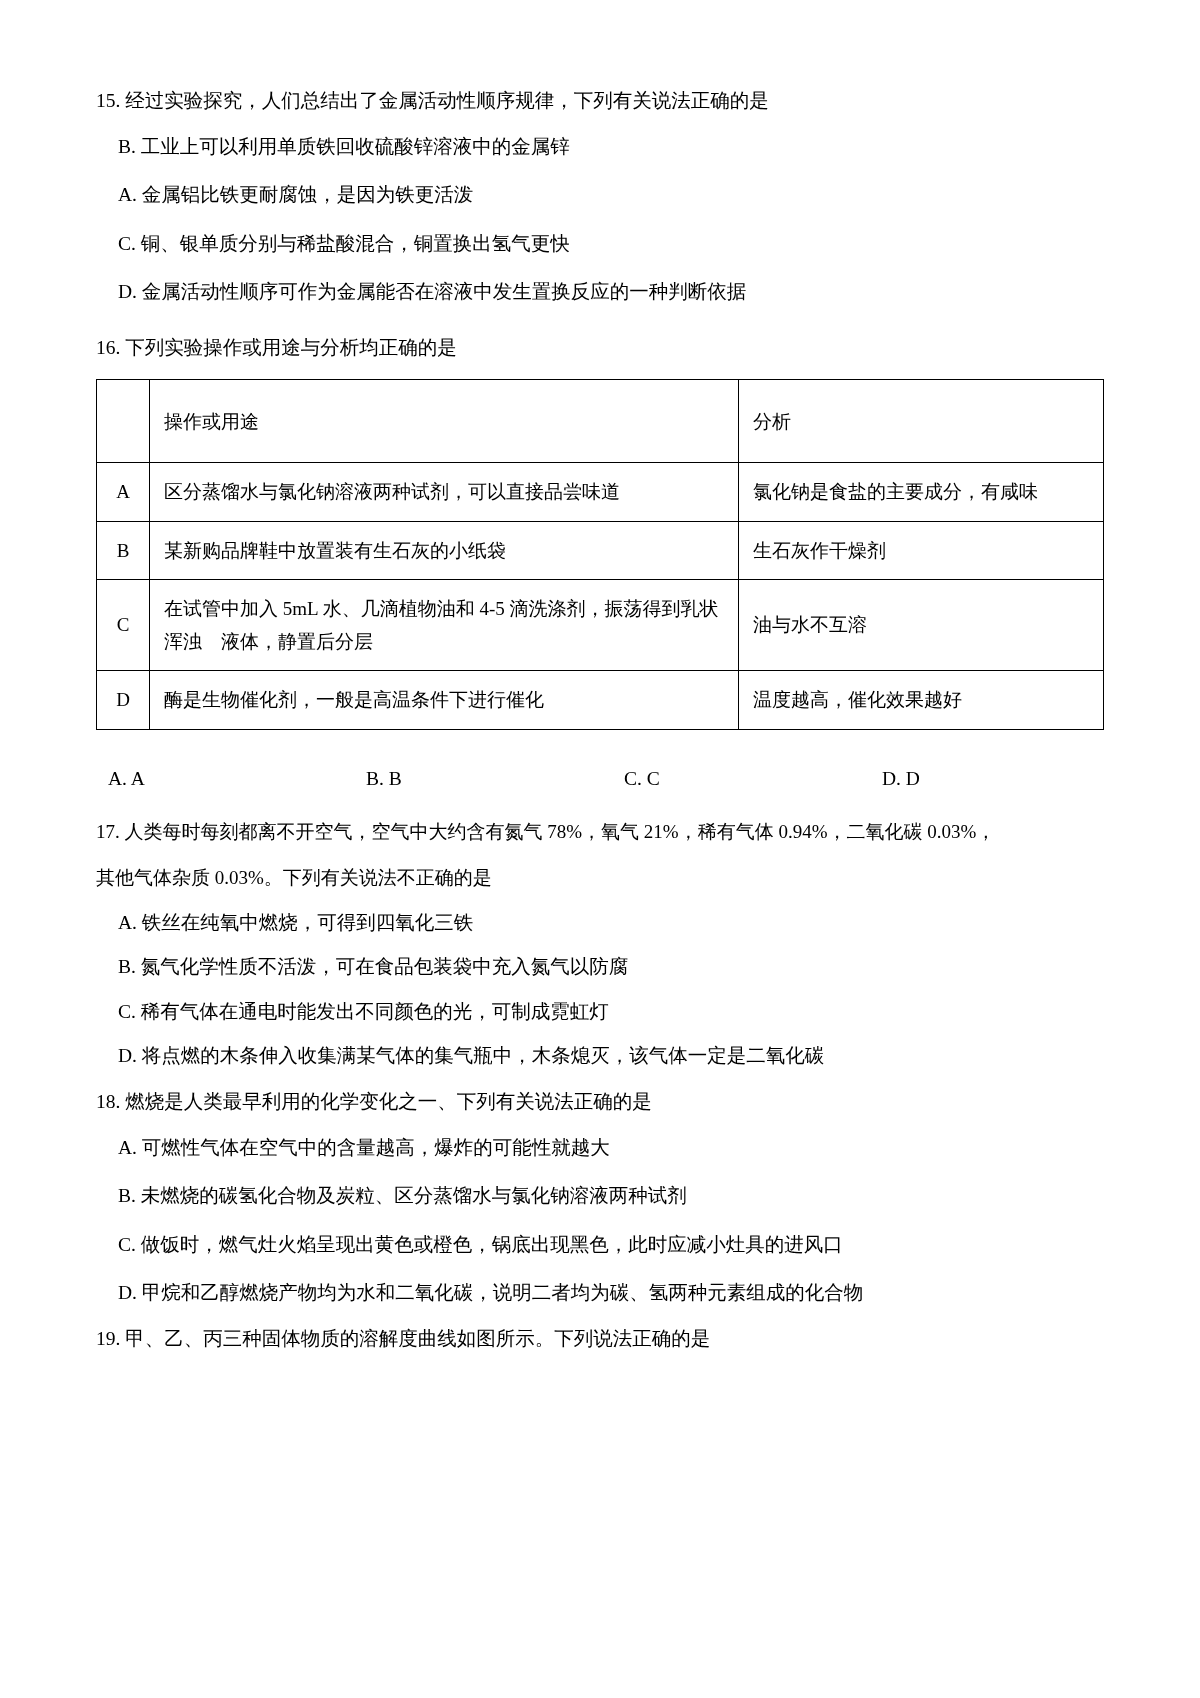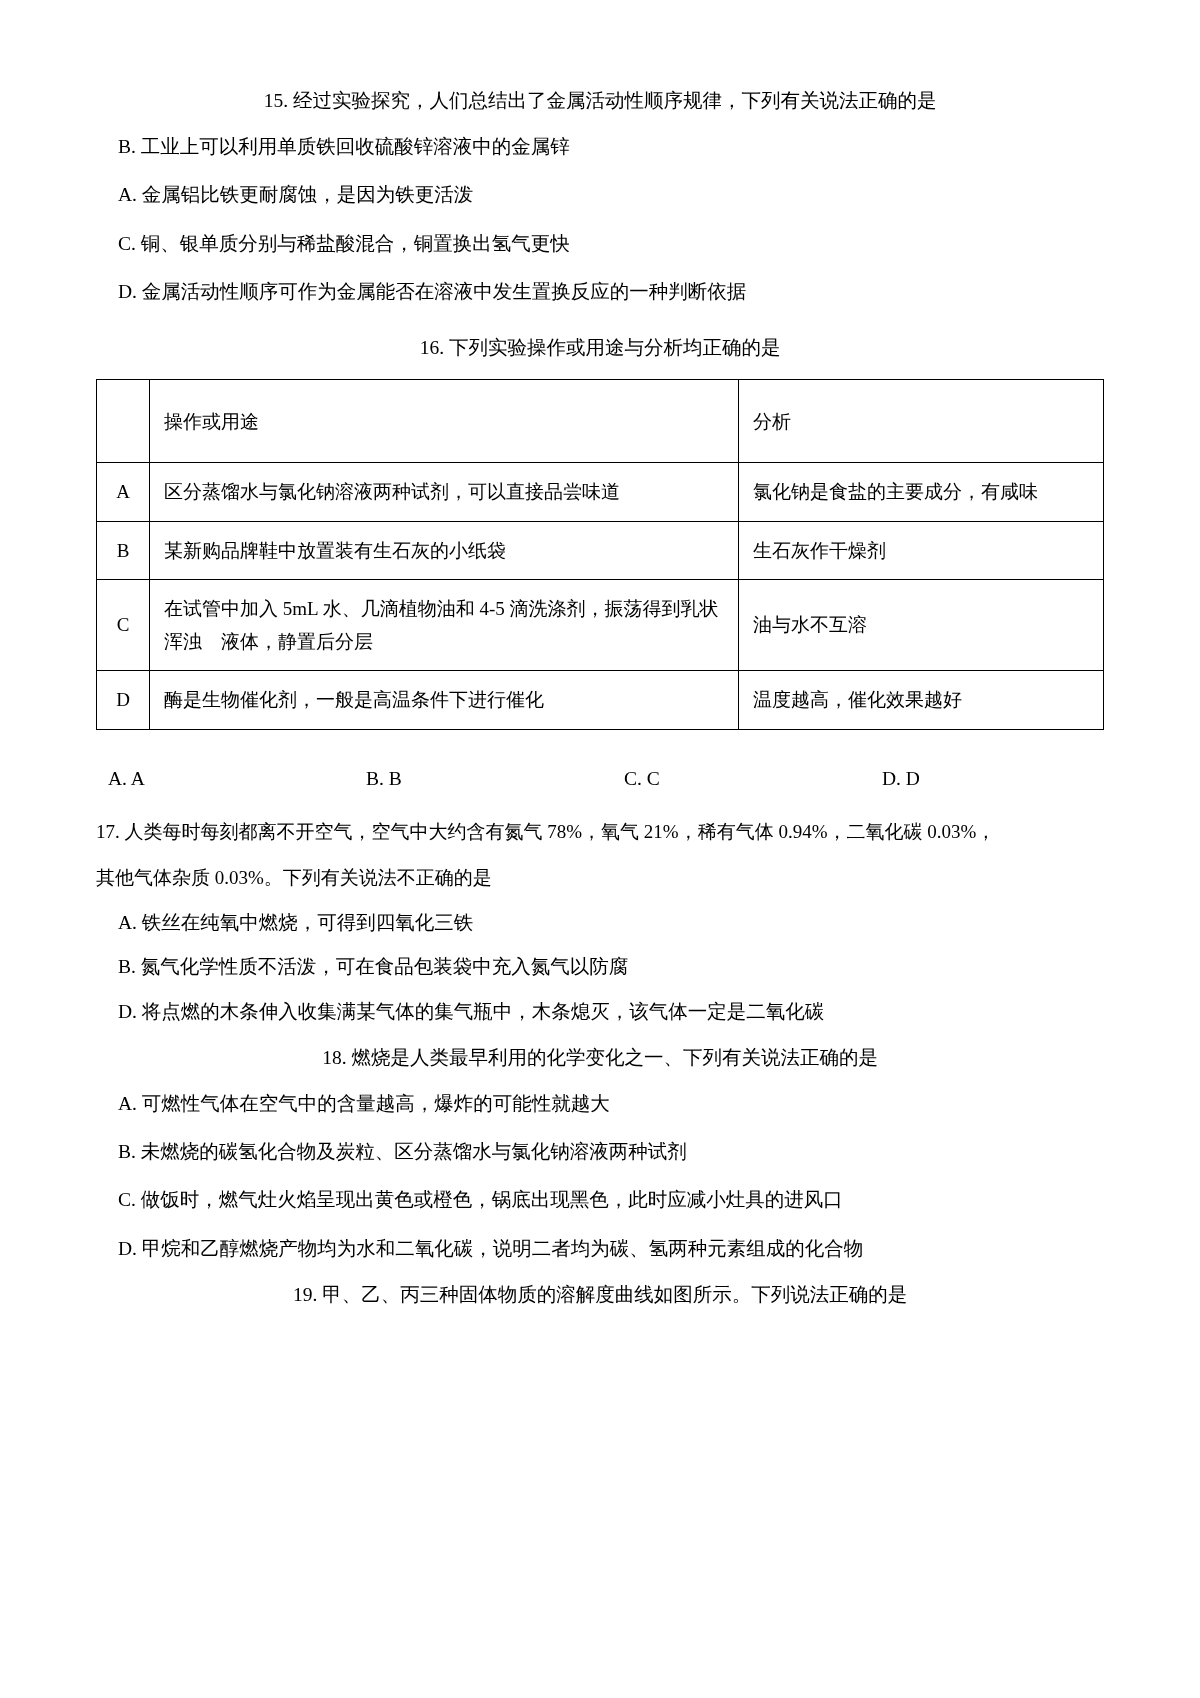--- a/index.html
+++ b/index.html
@@ -21,21 +21,20 @@
     padding: 86px 96px 40px 96px;
   }
   .q {
     margin: 0 0 0 0;
   }
   .q-stem {
     font-size: 19.5px;
     line-height: 1.55;
     margin-bottom: 16px;
     white-space: pre-wrap;
-    text-align: center;
   }
   .opt {
     font-size: 19.5px;
     line-height: 1.55;
     margin: 0 0 18px 0;
     padding-left: 22px;
     white-space: pre-wrap;
   }
   .opt:last-child {
     margin-bottom: 0;
@@ -150,20 +149,21 @@
     </div>
   </div>
 
   <div class="block-gap-md"></div>
 
   <div class="q">
     <div class="para">17. 人类每时每刻都离不开空气，空气中大约含有氮气 78%，氧气 21%，稀有气体 0.94%，二氧化碳 0.03%，</div>
     <div class="para">其他气体杂质 0.03%。下列有关说法不正确的是</div>
     <div class="opt tight-opt">A. 铁丝在纯氧中燃烧，可得到四氧化三铁</div>
     <div class="opt tight-opt">B. 氮气化学性质不活泼，可在食品包装袋中充入氮气以防腐</div>
+    <div class="opt tight-opt">C. 稀有气体在通电时能发出不同颜色的光，可制成霓虹灯</div>
     <div class="opt tight-opt">D. 将点燃的木条伸入收集满某气体的集气瓶中，木条熄灭，该气体一定是二氧化碳</div>
   </div>
 
   <div class="block-gap-sm"></div>
 
   <div class="q">
     <div class="q-stem">18. 燃烧是人类最早利用的化学变化之一、下列有关说法正确的是</div>
     <div class="opt">A. 可燃性气体在空气中的含量越高，爆炸的可能性就越大</div>
     <div class="opt">B. 未燃烧的碳氢化合物及炭粒、区分蒸馏水与氯化钠溶液两种试剂</div>
     <div class="opt">C. 做饭时，燃气灶火焰呈现出黄色或橙色，锅底出现黑色，此时应减小灶具的进风口</div>

